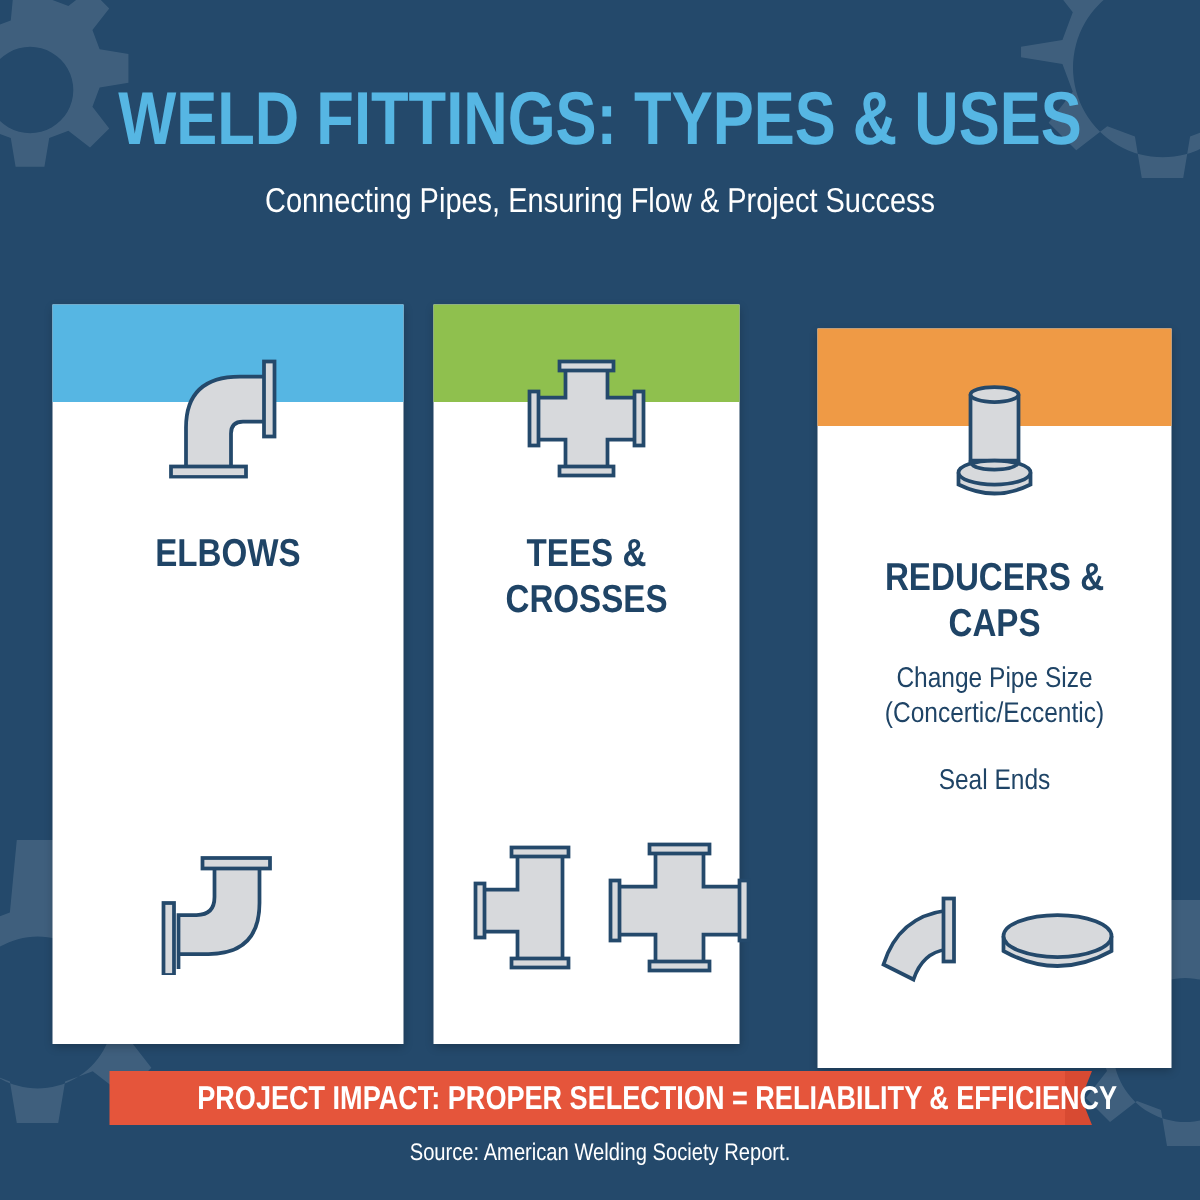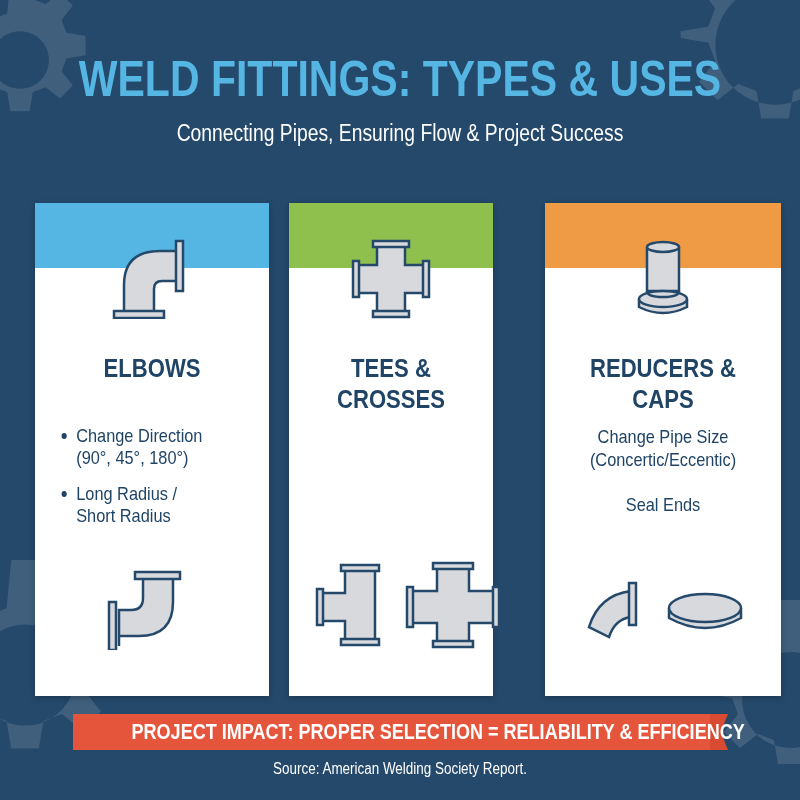--- a/index.html
+++ b/index.html
@@ -88,24 +88,20 @@
 <div class="subtitle">Connecting Pipes, Ensuring Flow &amp; Project Success</div>
 
 <div class="card" style="left:35px;width:218px;">
   <div class="band" style="background:#56b6e3;"></div>
   <svg class="icon-top" width="80" height="80" viewBox="0 0 80 80" style="top:36px;">
     <path d="M12 74 V46 Q12 12 48 12 H66 V42 H50 Q42 42 42 50 V74 Z" fill="#d7d9dc" stroke="#24496b" stroke-width="2.5"></path>
     <rect x="2" y="72" width="50" height="7" fill="#d7d9dc" stroke="#24496b" stroke-width="2.5"></rect>
     <rect x="64" y="2" width="7" height="50" fill="#d7d9dc" stroke="#24496b" stroke-width="2.5"></rect>
   </svg>
   <h2 style="top:150px;">ELBOWS</h2>
-  <ul style="left:24px;top:222px;">
-    <li><span>Change Direction</span><br><span>(90°, 45°, 180°)</span></li>
-    <li><span>Long Radius /</span><br><span>Short Radius</span></li>
-  </ul>
   <svg class="icon-bottom" width="80" height="80" viewBox="0 0 80 80" style="left:70px;top:367px;">
     <path d="M14 76 V40 H26 Q38 40 38 28 V8 H68 V32 Q68 66 34 66 H14 Z" fill="#d7d9dc" stroke="#24496b" stroke-width="2.5"></path>
     <rect x="4" y="32" width="7" height="48" fill="#d7d9dc" stroke="#24496b" stroke-width="2.5"></rect>
     <rect x="30" y="2" width="45" height="7" fill="#d7d9dc" stroke="#24496b" stroke-width="2.5"></rect>
   </svg>
 </div>
 
 <div class="card" style="left:289px;width:188px;">
   <div class="band" style="background:#8fc04e;"></div>
   <svg class="icon-top" width="80" height="80" viewBox="0 0 80 80" style="top:36px;">
@@ -124,21 +120,21 @@
   </svg>
   <svg class="icon-bottom" width="96" height="88" viewBox="0 0 96 88" style="left:116px;top:358px;">
     <path d="M32 6 H64 V30 H90 V62 H64 V82 H32 V62 H6 V30 H32 Z" fill="#d7d9dc" stroke="#24496b" stroke-width="2.5"></path>
     <rect x="28" y="2" width="40" height="6" fill="#d7d9dc" stroke="#24496b" stroke-width="2.5"></rect>
     <rect x="28" y="80" width="40" height="6" fill="#d7d9dc" stroke="#24496b" stroke-width="2.5"></rect>
     <rect x="2" y="26" width="6" height="40" fill="#d7d9dc" stroke="#24496b" stroke-width="2.5"></rect>
     <rect x="88" y="26" width="6" height="40" fill="#d7d9dc" stroke="#24496b" stroke-width="2.5"></rect>
   </svg>
 </div>
 
-<div class="card" style="left:545px;width:220px;">
+<div class="card" style="left:545px;width:220px;margin-top:16px;">
   <div class="band" style="background:#ef9a45;"></div>
   <svg class="icon-top" width="60" height="80" viewBox="0 0 60 80" style="top:36px;">
     <path d="M14 8 V52 H46 V8" fill="#d7d9dc" stroke="#24496b" stroke-width="2.5"></path>
     <ellipse cx="30" cy="8" rx="16" ry="5" fill="#d7d9dc" stroke="#24496b" stroke-width="2.5"></ellipse>
     <path d="M6 60 V68 Q30 80 54 68 V60" fill="#d7d9dc" stroke="#24496b" stroke-width="2.5"></path>
     <ellipse cx="30" cy="60" rx="24" ry="8" fill="#d7d9dc" stroke="#24496b" stroke-width="2.5"></ellipse>
     <path d="M14 52 Q14 58 30 58 Q46 58 46 52" fill="none" stroke="#24496b" stroke-width="2.5"></path>
   </svg>
   <h2 style="top:150px;"><span>REDUCERS &amp;</span><br><span>CAPS</span></h2>
   <div class="plain" style="top:222px;">

